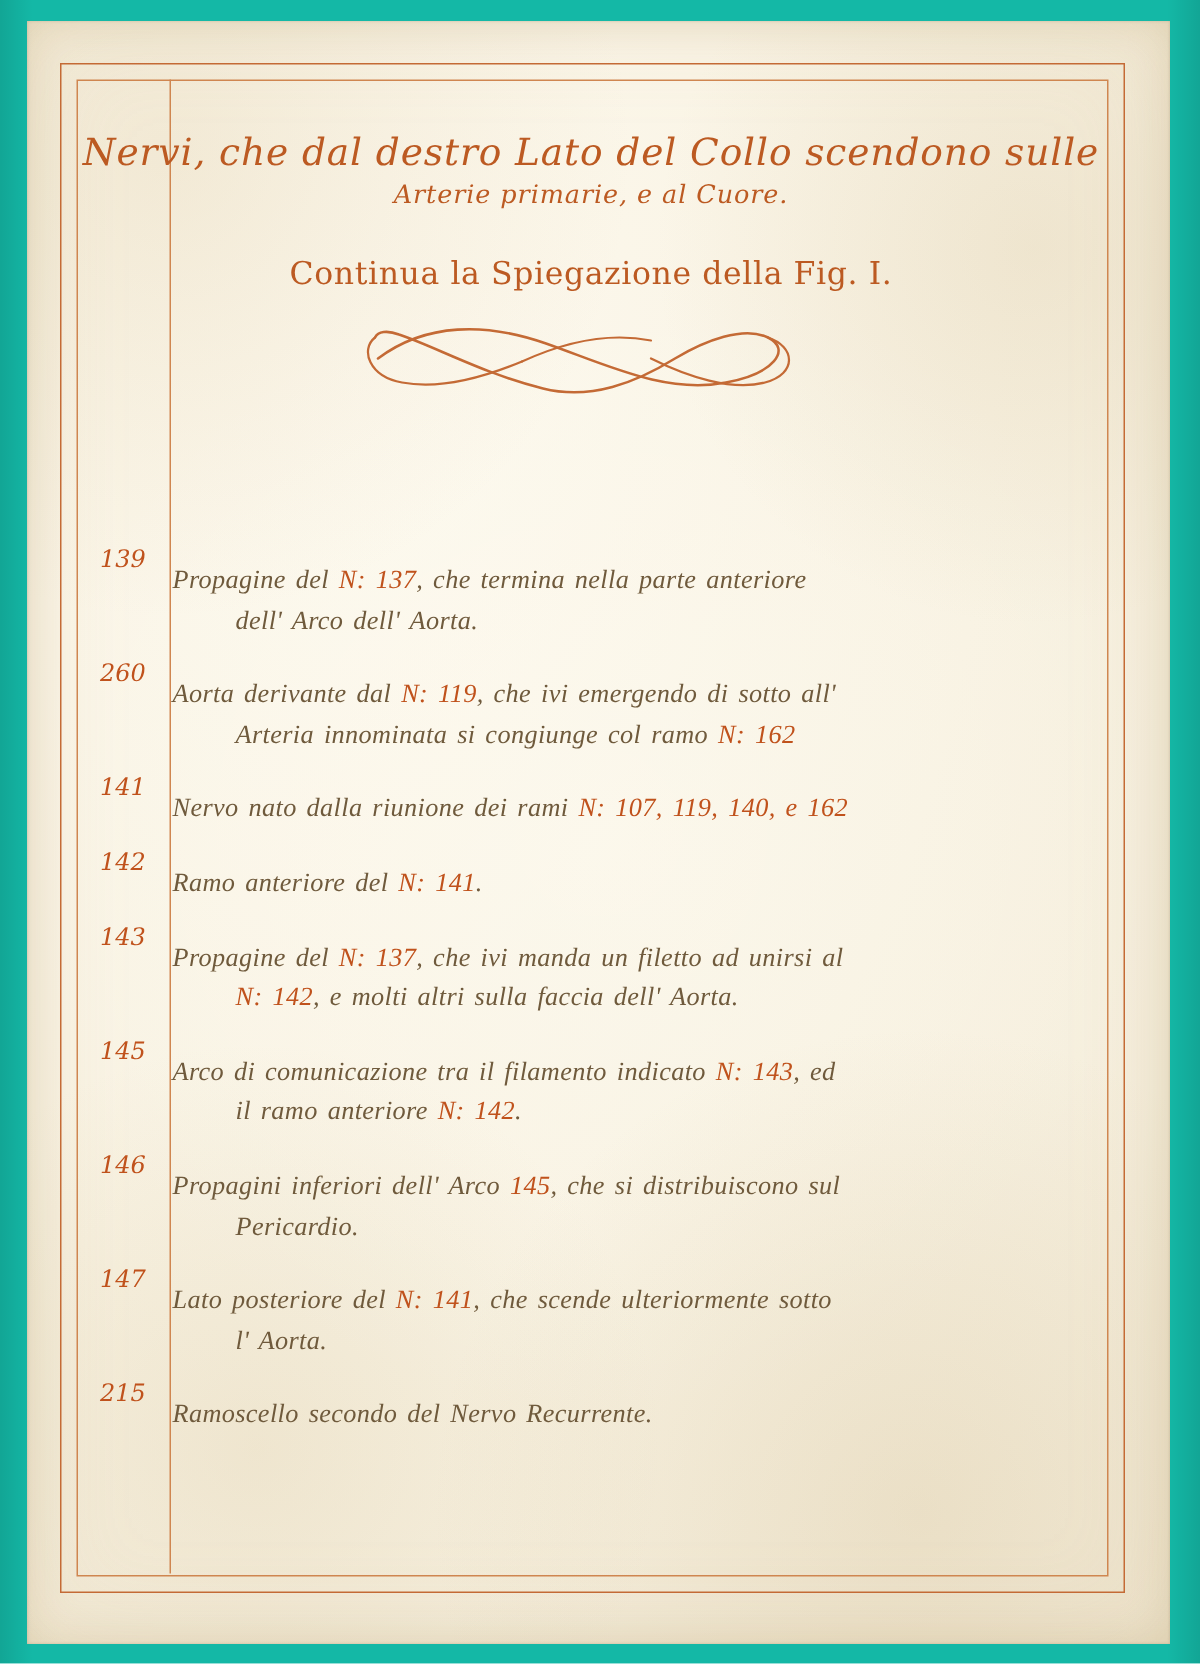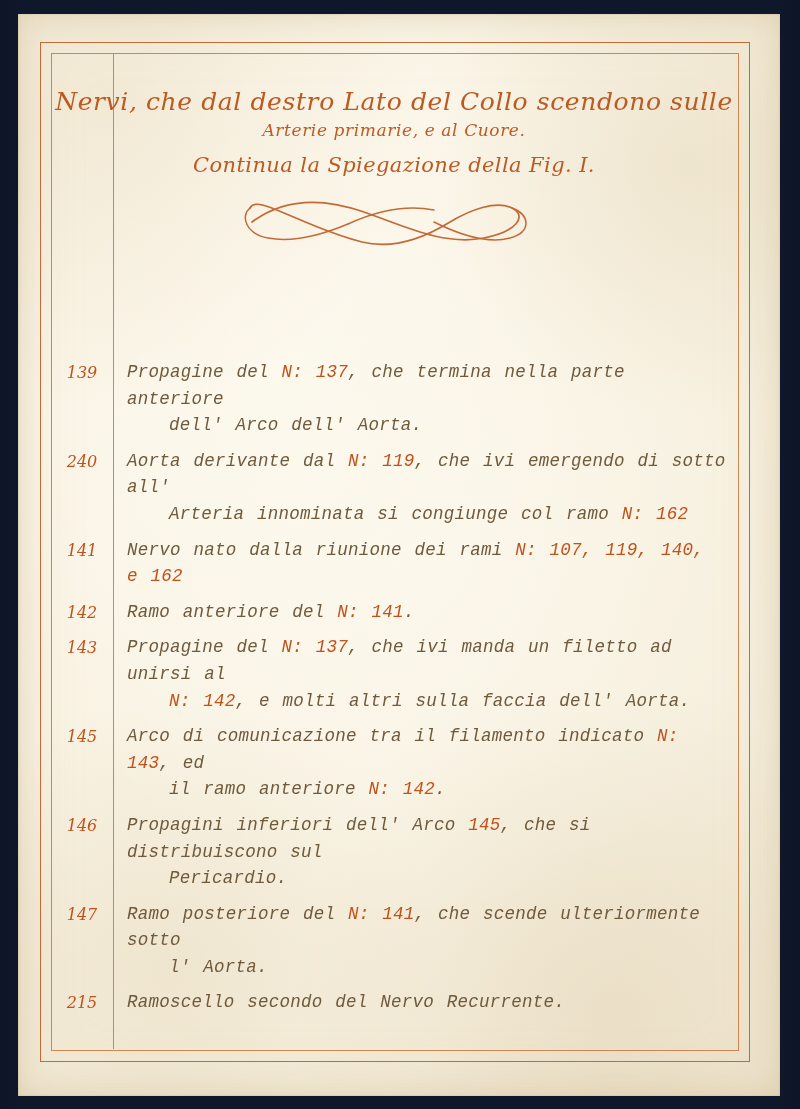--- a/index.html
+++ b/index.html
@@ -12,21 +12,21 @@
     height: 1109px;
     font-family: "Liberation Serif", serif;
   }
 
   
   #page {
     position: relative;
     width: 800px;
     height: 1109px;
     overflow: hidden;
-    background: #0f172a;
+    background: #14b8a6;
   }
 
   .paper {
     position: absolute;
     left: 18px;
     top: 14px;
     width: 762px;
     height: 1082px;
     background:
       radial-gradient(ellipse at 30% 20%, #fdf9ee 0%, #f8f2e2 55%, #f3ebd8 100%);
@@ -98,23 +98,22 @@
     font-family: "DejaVu Serif", serif;
     font-style: italic;
     font-size: 25px;
     line-height: 1.35;
     letter-spacing: 0.6px;
     color: #bc5a22;
     white-space: nowrap;
   }
   .title-line.l2 { font-size: 17px; }
   .subtitle {
-    margin-top: 11px;
+    margin-top: 28px;
     font-family: "DejaVu Serif", serif;
-    font-style: italic;
     font-size: 21px;
     letter-spacing: 0.4px;
     color: #bc5a22;
   }
   .flourish {
     margin-top: 14px;
     height: 62px;
     display: flex;
     align-items: center;
     justify-content: center;
@@ -138,29 +137,30 @@
     flex: 0 0 62px;
     text-align: center;
     font-family: "DejaVu Serif", serif;
     font-style: italic;
     font-size: 16px;
     color: #c0521c;
     padding-top: 4px;
   }
   .txt {
     flex: 1 1 auto;
-    padding-left: 14px;
+    padding-left: 2px;
     padding-right: 10px;
-    font-family: Liberation Mono, monospace;
+    font-family: Liberation Serif, serif;
     font-style: italic;
     font-size: 17.5px;
     line-height: 1.52;
     color: #6f5a3c;
     letter-spacing: 0.25px;
     word-spacing: 2px;
+    margin-top: 14px;
   }
   .txt .ref {
     color: #c0521c;
   }
   .txt .cont {
     display: block;
     padding-left: 42px;
   }
 
   
@@ -213,21 +213,21 @@
 
         <div class="entry">
           <div class="num">139</div>
           <div class="txt">
             <span>Propagine del </span><span class="ref">N: 137</span><span>, che termina nella parte anteriore</span>
             <span class="cont">dell' Arco dell' Aorta.</span>
           </div>
         </div>
 
         <div class="entry">
-          <div class="num">240</div>
+          <div class="num">260</div>
           <div class="txt">
             <span>Aorta derivante dal </span><span class="ref">N: 119</span><span>, che ivi emergendo di sotto all'</span>
             <span class="cont"><span>Arteria innominata si congiunge col ramo </span><span class="ref">N: 162</span></span>
           </div>
         </div>
 
         <div class="entry">
           <div class="num">141</div>
           <div class="txt">
             <span>Nervo nato dalla riunione dei rami </span><span class="ref">N: 107, 119, 140, e 162</span>
@@ -262,21 +262,21 @@
           <div class="num">146</div>
           <div class="txt">
             <span>Propagini inferiori dell' Arco </span><span class="ref">145</span><span>, che si distribuiscono sul</span>
             <span class="cont">Pericardio.</span>
           </div>
         </div>
 
         <div class="entry">
           <div class="num">147</div>
           <div class="txt">
-            <span>Ramo posteriore del </span><span class="ref">N: 141</span><span>, che scende ulteriormente sotto</span>
+            <span>Lato posteriore del </span><span class="ref">N: 141</span><span>, che scende ulteriormente sotto</span>
             <span class="cont">l' Aorta.</span>
           </div>
         </div>
 
         <div class="entry">
           <div class="num">215</div>
           <div class="txt">
             <span>Ramoscello secondo del Nervo Recurrente.</span>
           </div>
         </div>

